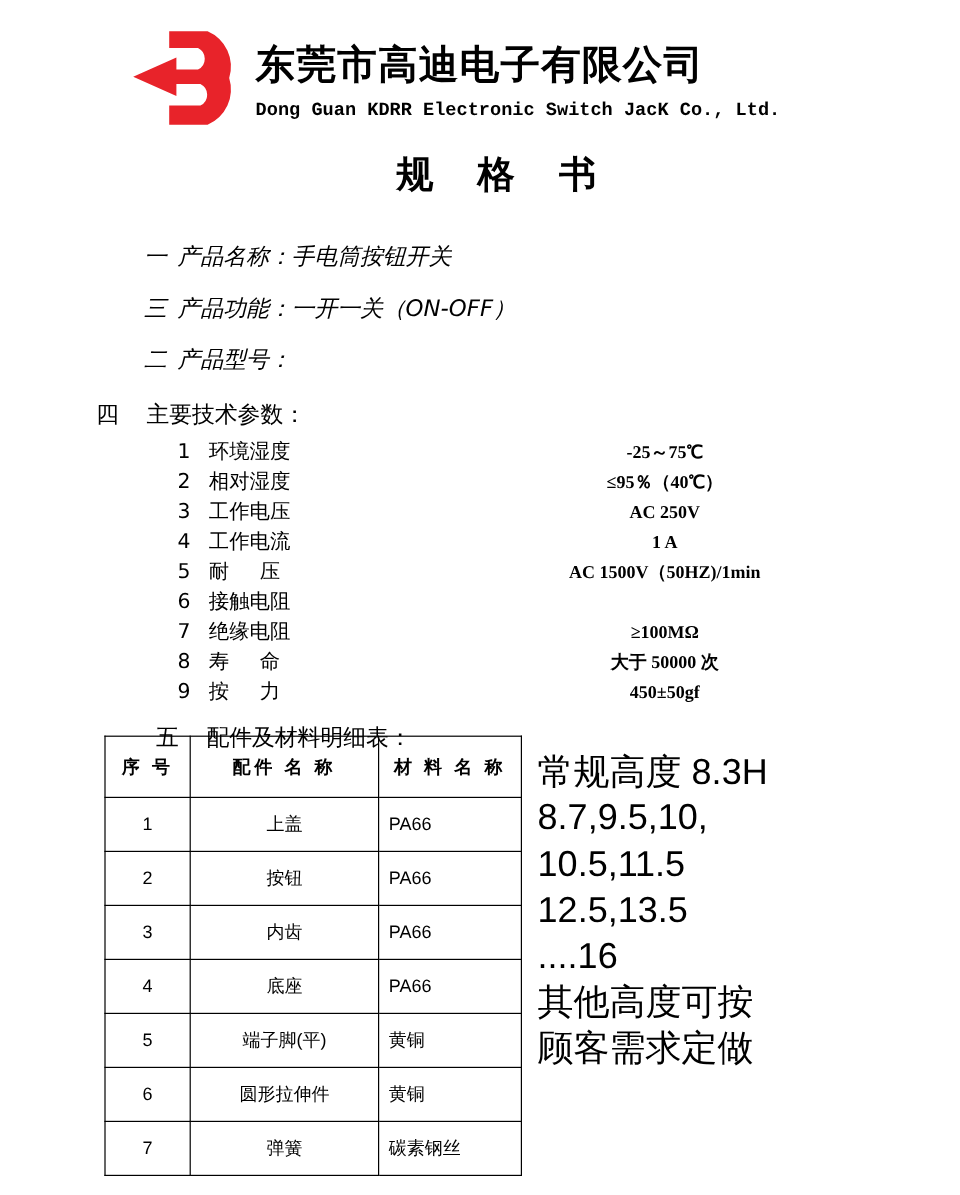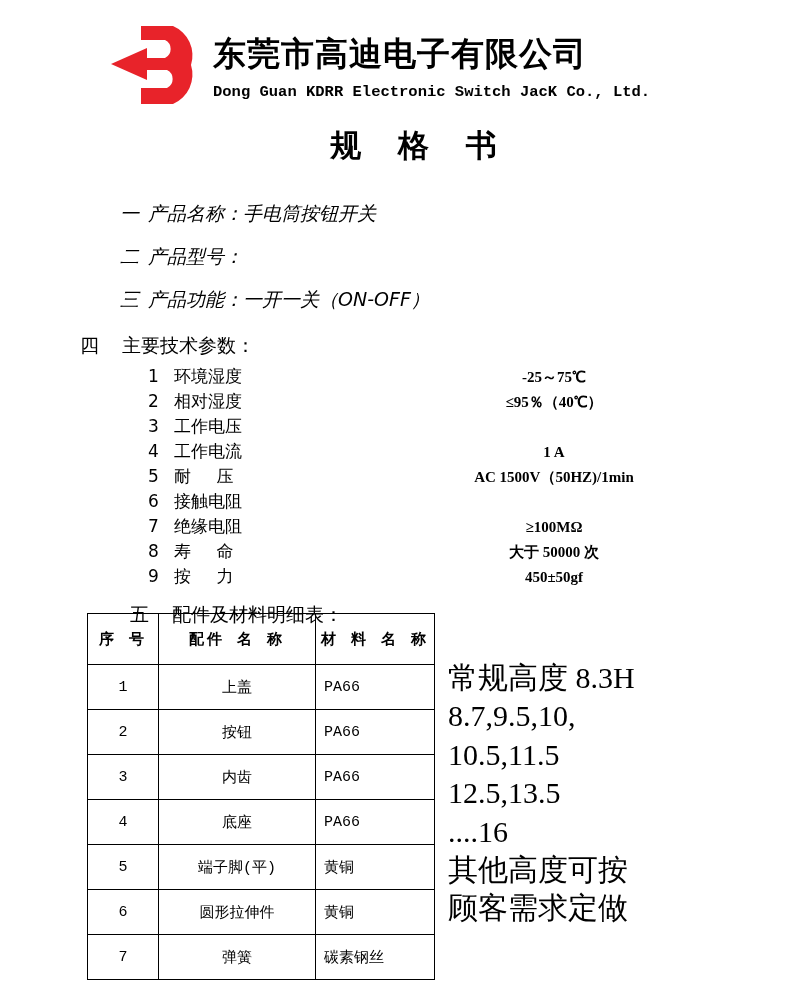--- a/index.html
+++ b/index.html
@@ -129,21 +129,21 @@
   .sec-head5 .idx { display: inline-block; width: 42px; }
 
   
   .table-wrap {
     position: absolute;
     left: 87px;
     top: 613px;
   }
   table.parts {
     border-collapse: collapse;
-    font-family: Liberation Mono, monospace;
+    font-family: Liberation Sans, sans-serif;
     font-size: 15px;
   }
   table.parts th, table.parts td {
     border: 1px solid #000;
     text-align: center;
     vertical-align: middle;
     height: 44px;
     padding: 0 4px;
   }
   table.parts th {
@@ -153,22 +153,22 @@
   table.parts th:nth-child(1), table.parts td:nth-child(1) { width: 62px; }
   table.parts th:nth-child(2), table.parts td:nth-child(2) { width: 148px; }
   table.parts th:nth-child(3), table.parts td:nth-child(3) { width: 106px; }
   table.parts td.left { text-align: left; padding-left: 8px; }
   .th-sp { letter-spacing: 3px; }
 
   
   .side-note {
     position: absolute;
     left: 448px;
-    top: 659px;
-    font-family: Liberation Serif, serif;
+    top: 625px;
+    font-family: Liberation Sans, sans-serif;
     font-size: 30px;
     line-height: 1.28;
     white-space: nowrap;
   }
 </style>
 </head>
 <body>
 
 <div class="page">
 
@@ -186,24 +186,24 @@
     </div>
   </div>
 
   <div class="doc-title">规 格 书</div>
 
   <div class="top-lines">
     <div class="top-line">
       <span class="idx">一</span><span>产品名称：手电筒按钮开关</span>
     </div>
     <div class="top-line">
+      <span class="idx">三</span><span>产品功能：一开一关（ON-OFF）</span>
+    </div>
+    <div class="top-line">
       <span class="idx">二</span><span>产品型号：</span>
-    </div>
-    <div class="top-line">
-      <span class="idx">三</span><span>产品功能：一开一关（ON-OFF）</span>
     </div>
   </div>
 
   <div class="sec-head">
     <span class="idx">四</span><span>主要技术参数：</span>
   </div>
 
   <div class="specs">
     <div class="spec-row">
       <span class="spec-num">1</span>
@@ -211,20 +211,21 @@
       <span class="spec-val">-25～75℃</span>
     </div>
     <div class="spec-row">
       <span class="spec-num">2</span>
       <span class="spec-name">相对湿度</span>
       <span class="spec-val">≤95％（40℃）</span>
     </div>
     <div class="spec-row">
       <span class="spec-num">3</span>
       <span class="spec-name">工作电压</span>
+      <span class="spec-val">AC   250V</span>
     </div>
     <div class="spec-row">
       <span class="spec-num">4</span>
       <span class="spec-name">工作电流</span>
       <span class="spec-val">1 A</span>
     </div>
     <div class="spec-row">
       <span class="spec-num">5</span>
       <span class="spec-name wide">耐  压</span>
       <span class="spec-val">AC  1500V（50HZ)/1min</span>

